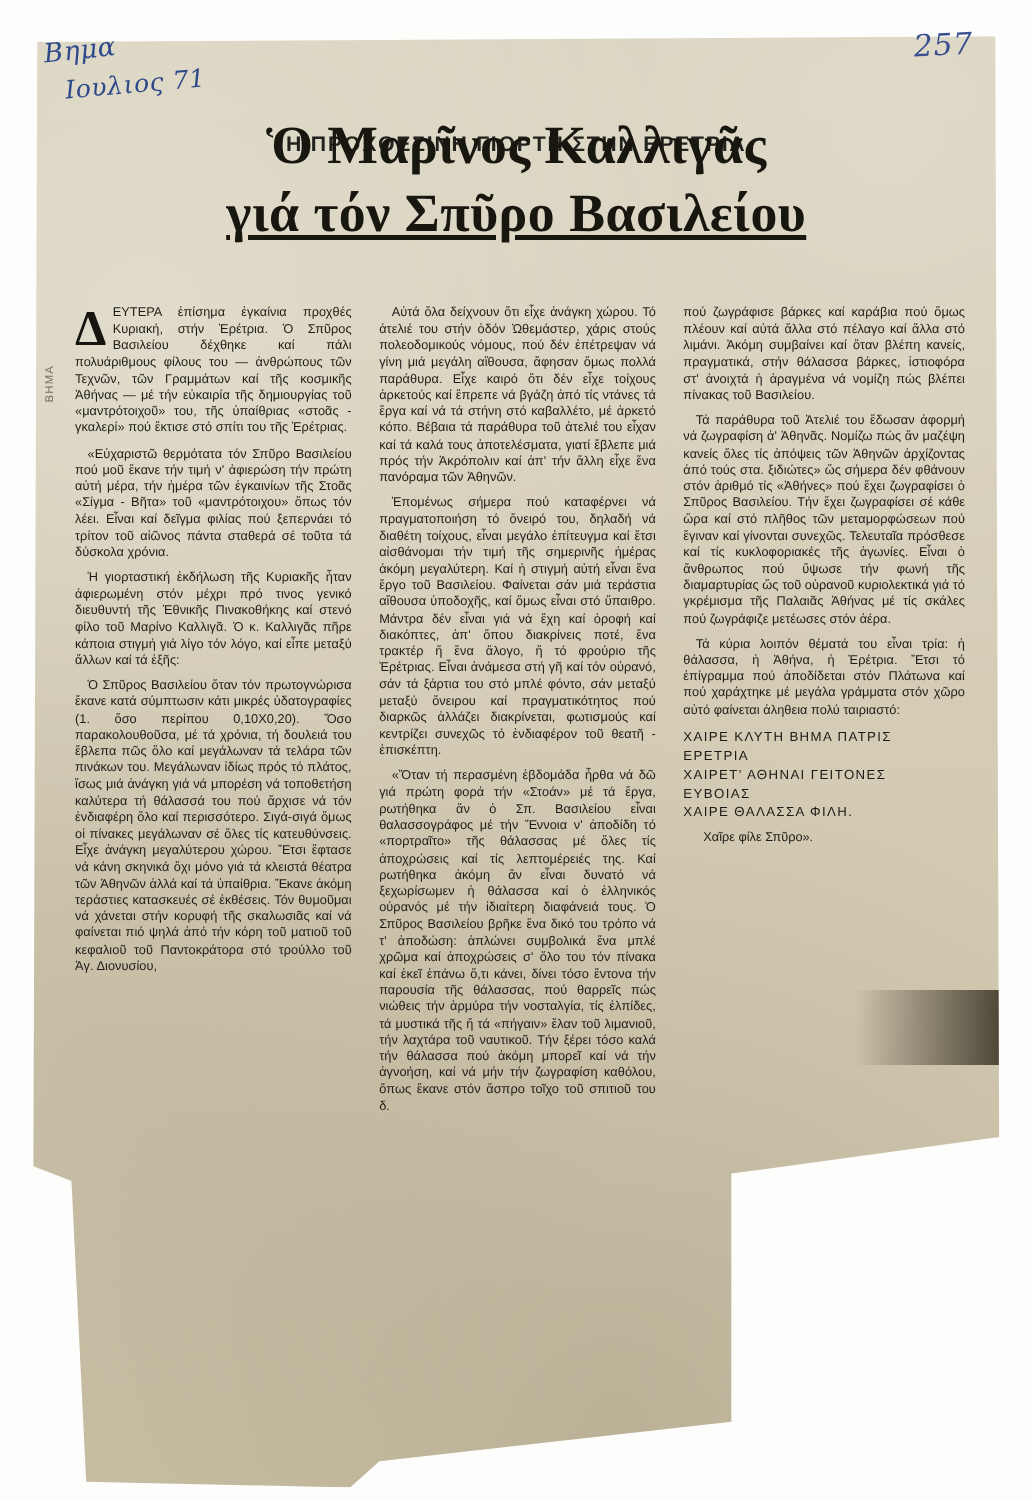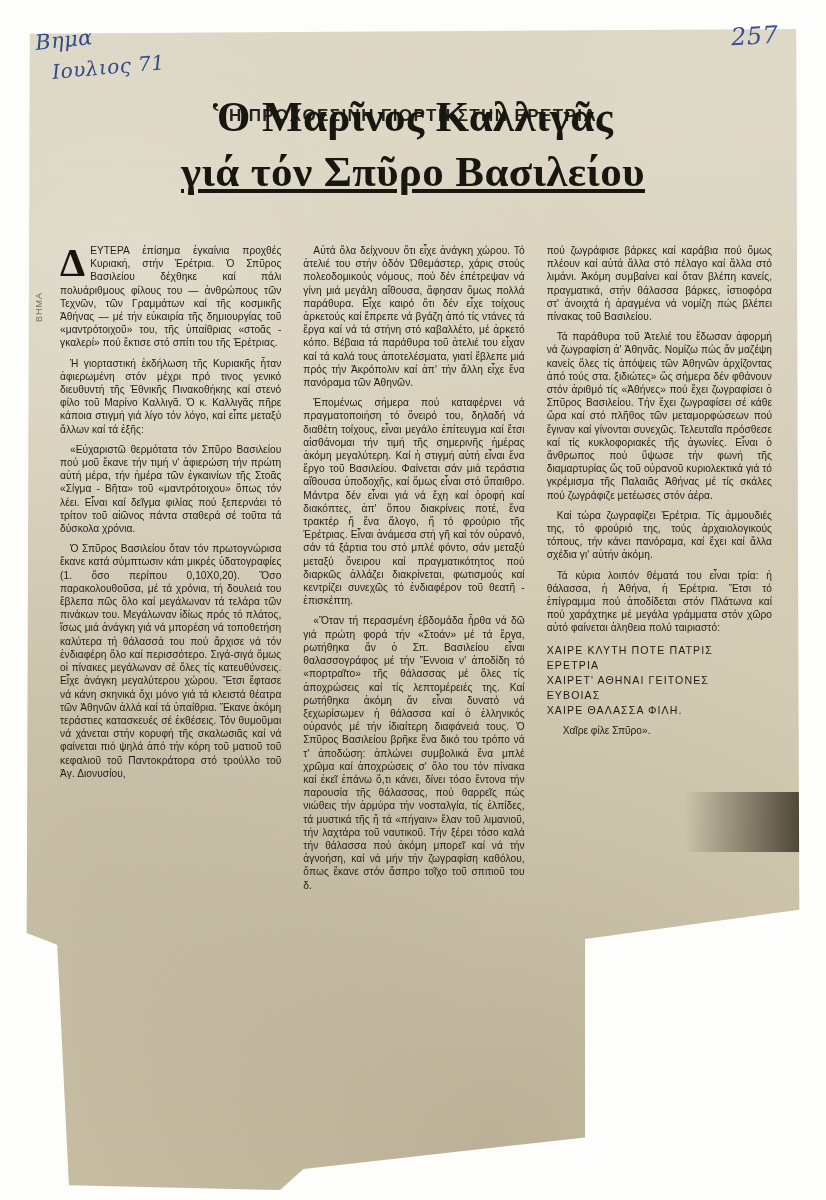--- a/index.html
+++ b/index.html
@@ -116,38 +116,37 @@
       <span class="l1">Ὁ Μαρῖνος Καλλιγᾶς</span>
       <span class="l2">γιά τόν Σπῦρο Βασιλείου</span>
     </div>
 
     <div class="cols">
 
       <div class="col">
         <p class="dropcap-par">
           <span class="dropcap">Δ</span><span>ΕΥΤΕΡΑ ἐπίσημα ἐγκαίνια προχθές Κυριακή, στήν Ἐρέτρια. Ὁ Σπῦρος Βασιλείου δέχθηκε καί πάλι πολυάριθμους φίλους του — ἀνθρώπους τῶν Τεχνῶν, τῶν Γραμμάτων καί τῆς κοσμικῆς Ἀθήνας — μέ τήν εὐκαιρία τῆς δημιουργίας τοῦ «μαντρότοιχοῦ» του, τῆς ὑπαίθριας «στοᾶς - γκαλερί» πού ἔκτισε στό σπίτι του τῆς Ἐρέτριας.</span>
         </p>
+        <p class="indent quoteblock">«Εὐχαριστῶ θερμότατα τόν Σπῦρο Βασιλείου πού μοῦ ἔκανε τήν τιμή ν' ἀφιερώση τήν πρώτη αὐτή μέρα, τήν ἡμέρα τῶν ἐγκαινίων τῆς Στοᾶς «Σίγμα - Βῆτα» τοῦ «μαντρότοιχου» ὅπως τόν λέει. Εἶναι καί δεῖγμα φιλίας πού ξεπερνάει τό τρίτον τοῦ αἰῶνος πάντα σταθερά σέ τοῦτα τά δύσκολα χρόνια.</p>
         <p class="indent">Ἡ γιορταστική ἐκδήλωση τῆς Κυριακῆς ἦταν ἀφιερωμένη στόν μέχρι πρό τινος γενικό διευθυντή τῆς Ἐθνικῆς Πινακοθήκης καί στενό φίλο τοῦ Μαρίνο Καλλιγᾶ. Ὁ κ. Καλλιγᾶς πῆρε κάποια στιγμή γιά λίγο τόν λόγο, καί εἶπε μεταξύ ἄλλων καί τά ἑξῆς:</p>
-        <p class="indent quoteblock">«Εὐχαριστῶ θερμότατα τόν Σπῦρο Βασιλείου πού μοῦ ἔκανε τήν τιμή ν' ἀφιερώση τήν πρώτη αὐτή μέρα, τήν ἡμέρα τῶν ἐγκαινίων τῆς Στοᾶς «Σίγμα - Βῆτα» τοῦ «μαντρότοιχου» ὅπως τόν λέει. Εἶναι καί δεῖγμα φιλίας πού ξεπερνάει τό τρίτον τοῦ αἰῶνος πάντα σταθερά σέ τοῦτα τά δύσκολα χρόνια.</p>
         <p class="indent">Ὁ Σπῦρος Βασιλείου ὅταν τόν πρωτογνώρισα ἔκανε κατά σύμπτωσιν κάτι μικρές ὑδατογραφίες (1. ὅσο περίπου 0,10Χ0,20). Ὅσο παρακολουθοῦσα, μέ τά χρόνια, τή δουλειά του ἔβλεπα πῶς ὅλο καί μεγάλωναν τά τελάρα τῶν πινάκων του. Μεγάλωναν ἰδίως πρός τό πλάτος, ἴσως μιά ἀνάγκη γιά νά μπορέση νά τοποθετήση καλύτερα τή θάλασσά του πού ἄρχισε νά τόν ἐνδιαφέρη ὅλο καί περισσότερο. Σιγά-σιγά ὅμως οἱ πίνακες μεγάλωναν σέ ὅλες τίς κατευθύνσεις. Εἶχε ἀνάγκη μεγαλύτερου χώρου. Ἔτσι ἔφτασε νά κάνη σκηνικά ὄχι μόνο γιά τά κλειστά θέατρα τῶν Ἀθηνῶν ἀλλά καί τά ὑπαίθρια. Ἔκανε ἀκόμη τεράστιες κατασκευές σέ ἐκθέσεις. Τόν θυμοῦμαι νά χάνεται στήν κορυφή τῆς σκαλωσιᾶς καί νά φαίνεται πιό ψηλά ἀπό τήν κόρη τοῦ ματιοῦ τοῦ κεφαλιοῦ τοῦ Παντοκράτορα στό τρούλλο τοῦ Ἁγ. Διονυσίου,</p>
       </div>
 
       <div class="col">
         <p class="indent">Αὐτά ὅλα δείχνουν ὅτι εἶχε ἀνάγκη χώρου. Τό ἀτελιέ του στήν ὁδόν Ὠθεμάστερ, χάρις στούς πολεοδομικούς νόμους, πού δέν ἐπέτρεψαν νά γίνη μιά μεγάλη αἴθουσα, ἄφησαν ὅμως πολλά παράθυρα. Εἶχε καιρό ὅτι δέν εἶχε τοίχους ἀρκετούς καί ἔπρεπε νά βγάζη ἀπό τίς ντάνες τά ἔργα καί νά τά στήνη στό καβαλλέτο, μέ ἀρκετό κόπο. Βέβαια τά παράθυρα τοῦ ἀτελιέ του εἶχαν καί τά καλά τους ἀποτελέσματα, γιατί ἔβλεπε μιά πρός τήν Ἀκρόπολιν καί ἀπ' τήν ἄλλη εἶχε ἕνα πανόραμα τῶν Ἀθηνῶν.</p>
         <p class="indent">Ἐπομένως σήμερα πού καταφέρνει νά πραγματοποιήση τό ὄνειρό του, δηλαδή νά διαθέτη τοίχους, εἶναι μεγάλο ἐπίτευγμα καί ἔτσι αἰσθάνομαι τήν τιμή τῆς σημερινῆς ἡμέρας ἀκόμη μεγαλύτερη. Καί ἡ στιγμή αὐτή εἶναι ἕνα ἔργο τοῦ Βασιλείου. Φαίνεται σάν μιά τεράστια αἴθουσα ὑποδοχῆς, καί ὅμως εἶναι στό ὕπαιθρο. Μάντρα δέν εἶναι γιά νά ἔχη καί ὀροφή καί διακόπτες, ἀπ' ὅπου διακρίνεις ποτέ, ἕνα τρακτέρ ἤ ἕνα ἄλογο, ἤ τό φρούριο τῆς Ἐρέτριας. Εἶναι ἀνάμεσα στή γῆ καί τόν οὐρανό, σάν τά ξάρτια του στό μπλέ φόντο, σάν μεταξύ μεταξύ ὄνειρου καί πραγματικότητος πού διαρκῶς ἀλλάζει διακρίνεται, φωτισμούς καί κεντρίζει συνεχῶς τό ἐνδιαφέρον τοῦ θεατῆ - ἐπισκέπτη.</p>
         <p class="indent">«Ὅταν τή περασμένη ἑβδομάδα ἦρθα νά δῶ γιά πρώτη φορά τήν «Στοάν» μέ τά ἔργα, ρωτήθηκα ἄν ὁ Σπ. Βασιλείου εἶναι θαλασσογράφος μέ τήν Ἔννοια ν' ἀποδίδη τό «πορτραῖτο» τῆς θάλασσας μέ ὅλες τίς ἀποχρώσεις καί τίς λεπτομέρειές της. Καί ρωτήθηκα ἀκόμη ἄν εἶναι δυνατό νά ξεχωρίσωμεν ἡ θάλασσα καί ὁ ἑλληνικός οὐρανός μέ τήν ἰδιαίτερη διαφάνειά τους. Ὁ Σπῦρος Βασιλείου βρῆκε ἕνα δικό του τρόπο νά τ' ἀποδώση: ἁπλώνει συμβολικά ἕνα μπλέ χρῶμα καί ἀποχρώσεις σ' ὅλο του τόν πίνακα καί ἐκεῖ ἐπάνω ὅ,τι κάνει, δίνει τόσο ἔντονα τήν παρουσία τῆς θάλασσας, πού θαρρεῖς πώς νιώθεις τήν ἁρμύρα τήν νοσταλγία, τίς ἐλπίδες, τά μυστικά τῆς ἤ τά «πήγαιν» ἔλαν τοῦ λιμανιοῦ, τήν λαχτάρα τοῦ ναυτικοῦ. Τήν ξέρει τόσο καλά τήν θάλασσα πού ἀκόμη μπορεῖ καί νά τήν ἀγνοήση, καί νά μήν τήν ζωγραφίση καθόλου, ὅπως ἔκανε στόν ἄσπρο τοῖχο τοῦ σπιτιοῦ του δ.</p>
       </div>
 
       <div class="col third">
         <p>πού ζωγράφισε βάρκες καί καράβια πού ὅμως πλέουν καί αὐτά ἄλλα στό πέλαγο καί ἄλλα στό λιμάνι. Ἀκόμη συμβαίνει καί ὅταν βλέπη κανείς, πραγματικά, στήν θάλασσα βάρκες, ἱστιοφόρα στ' ἀνοιχτά ἡ ἀραγμένα νά νομίζη πώς βλέπει πίνακας τοῦ Βασιλείου.</p>
         <p class="indent">Τά παράθυρα τοῦ Ἀτελιέ του ἔδωσαν ἀφορμή νά ζωγραφίση ἀ' Ἀθηνᾶς. Νομίζω πώς ἄν μαζέψη κανείς ὅλες τίς ἀπόψεις τῶν Ἀθηνῶν ἀρχίζοντας ἀπό τούς στα. ξιδιώτες» ὥς σήμερα δέν φθάνουν στόν ἀριθμό τίς «Ἀθήνες» πού ἔχει ζωγραφίσει ὁ Σπῦρος Βασιλείου. Τήν ἔχει ζωγραφίσει σέ κάθε ὥρα καί στό πλῆθος τῶν μεταμορφώσεων πού ἔγιναν καί γίνονται συνεχῶς. Τελευταῖα πρόσθεσε καί τίς κυκλοφοριακές τῆς ἀγωνίες. Εἶναι ὁ ἄνθρωπος πού ὕψωσε τήν φωνή τῆς διαμαρτυρίας ὥς τοῦ οὐρανοῦ κυριολεκτικά γιά τό γκρέμισμα τῆς Παλαιᾶς Ἀθήνας μέ τίς σκάλες πού ζωγράφιζε μετέωσες στόν ἀέρα.</p>
-        <p class="indent">Καί τώρα ζωγραφίζει Ἐρέτρια. Τίς ἀμμουδιές της, τό φρούριό της, τούς ἀρχαιολογικούς τόπους, τήν κάνει πανόραμα, καί ἔχει καί ἄλλα σχέδια γι' αὐτήν ἀκόμη.</p>
         <p class="indent">Τά κύρια λοιπόν θέματά του εἶναι τρία: ἡ θάλασσα, ἡ Ἀθήνα, ἡ Ἐρέτρια. Ἔτσι τό ἐπίγραμμα πού ἀποδίδεται στόν Πλάτωνα καί πού χαράχτηκε μέ μεγάλα γράμματα στόν χῶρο αὐτό φαίνεται ἀληθεια πολύ ταιριαστό:</p>
         <div class="poem">
-          <span>ΧΑΙΡΕ ΚΛΥΤΗ ΠΟΤΕ ΠΑΤΡΙΣ</span>
+          <span>ΧΑΙΡΕ ΚΛΥΤΗ ΒΗΜΑ ΠΑΤΡΙΣ</span>
           <span>ΕΡΕΤΡΙΑ</span>
           <span>ΧΑΙΡΕΤ' ΑΘΗΝΑΙ ΓΕΙΤΟΝΕΣ</span>
           <span>ΕΥΒΟΙΑΣ</span>
           <span>ΧΑΙΡΕ ΘΑΛΑΣΣΑ ΦΙΛΗ.</span>
         </div>
         <div class="closing signoff">Χαῖρε φίλε Σπῦρο».</div>
       </div>
     </div>
   </div>
 

